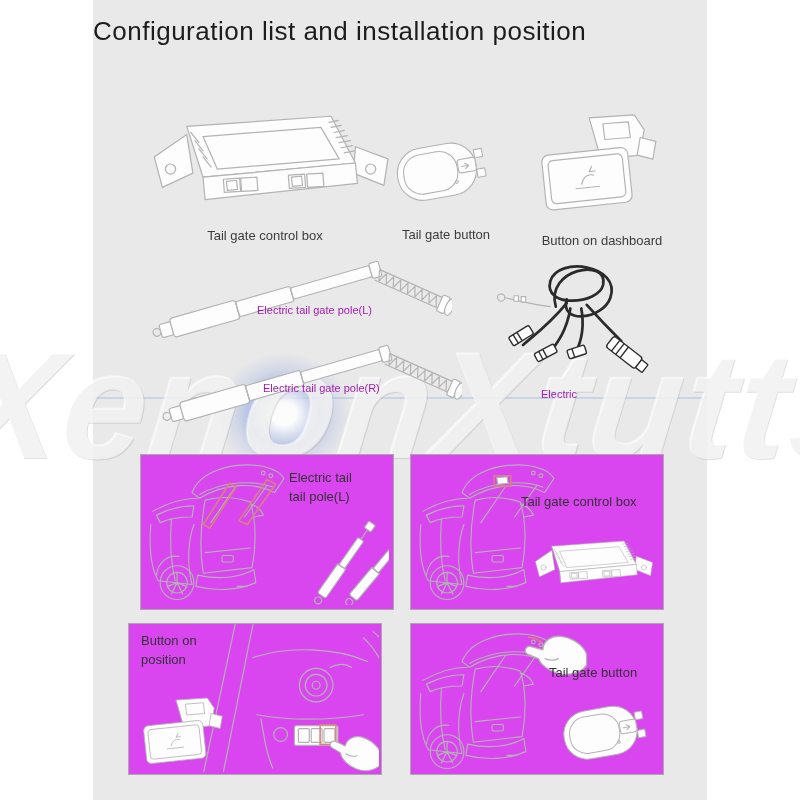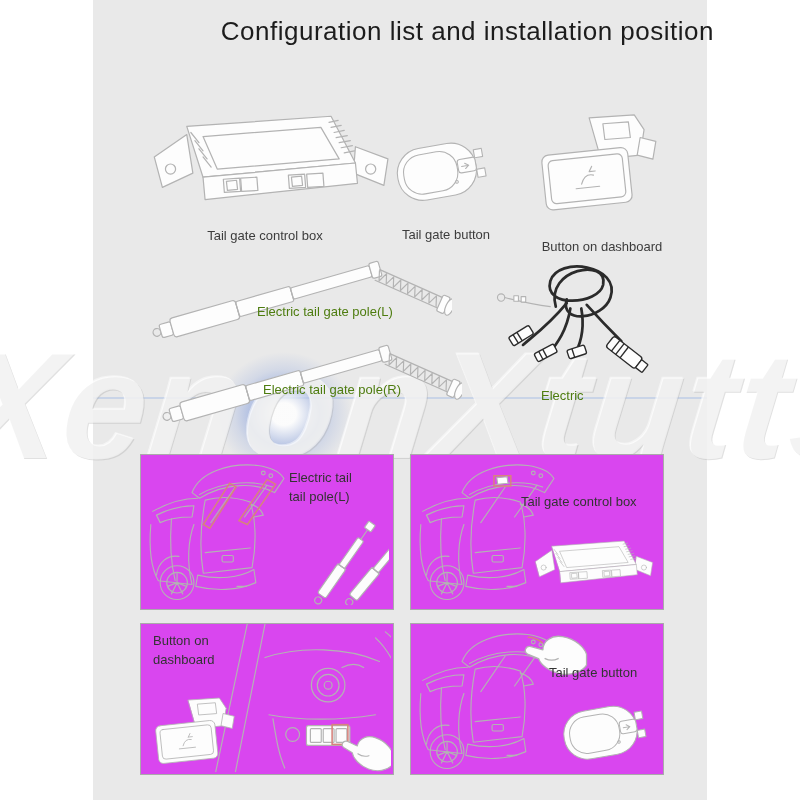--- a/index.html
+++ b/index.html
@@ -1,34 +1,34 @@
 <!DOCTYPE html>
 <html><head>
 <meta charset="utf-8">
 <style>
   html,body{margin:0;padding:0;}
   body{font-family:"Liberation Sans","DejaVu Sans",sans-serif;background:#fff;}
   .stage{position:relative;width:800px;height:800px;background:#fff;overflow:hidden;}
   .content-bg{position:absolute;left:93px;top:0;width:614px;height:800px;background:#e9e9e9;}
-  .page-title{position:absolute;left:100px;top:16px;width:614px;text-align:right;
+  .page-title{position:absolute;left:93px;top:16px;width:614px;text-align:left;
     font-size:26px;font-weight:500;letter-spacing:.5px;color:#1c1c1c;margin:0;}
   
   .wm-underline{position:absolute;left:93px;top:397px;width:614px;height:2px;
     background:rgba(175,195,230,.55);z-index:1;}
   .wm-glow{position:absolute;left:216px;top:352px;width:136px;height:124px;border-radius:50%;
     background:radial-gradient(closest-side,rgba(255,255,255,.85) 18%,rgba(132,158,221,.5) 52%,rgba(132,158,221,.22) 72%,rgba(132,158,221,0) 100%);
     z-index:1;}
   .wm-text{position:absolute;left:-40px;top:318px;width:900px;z-index:1;
     font-size:152px;font-style:italic;font-weight:bold;letter-spacing:2px;white-space:nowrap;
     color:rgba(255,255,255,.6);text-shadow:1px 1px 0 rgba(170,170,170,.35),-1px -1px 0 rgba(255,255,255,.5);
     transform:skewX(-6deg);}
   
   .part{position:absolute;margin:0;padding:0;z-index:2;}
   .part figcaption{text-align:center;font-size:13px;color:#3c3c3c;margin-top:4px;}
-  .abs-label{position:absolute;font-size:13px;color:#4d7c0f;z-index:2;white-space:nowrap;}
+  .abs-label{position:absolute;font-size:11px;color:#a21caf;z-index:2;white-space:nowrap;}
   
   .panel{position:absolute;background:#d946ef;border:1px solid #aaa;z-index:2;}
   .panel .plabel{position:absolute;font-size:13px;color:#333;line-height:1.45;z-index:3;}
   .panel svg{position:absolute;}
   
   .la *{stroke:#b3b3b3;stroke-width:1.2;fill:none;stroke-linecap:round;stroke-linejoin:round;}
   .la *[fill="#fff"]{fill:#fdfdfd;}
   .hl *{stroke:#2b2b2b;stroke-width:3;fill:none;stroke-linecap:round;}
   .hc *{stroke:#2b2b2b;stroke-width:1.5;fill:#fdfdfd;}
   .red *{stroke:#d6837d;stroke-width:1.6;fill:none;}
@@ -206,21 +206,21 @@
     <svg viewBox="0 0 120 90" width="108" height="81">
         <use href="#gTgButton" xlink:href="#gTgButton"></use>
       </svg>
     <figcaption style="margin-top:12px">Tail gate button</figcaption>
   </figure>
 
   <figure class="part" style="left:532px;top:112px;width:140px">
     <svg viewBox="0 0 130 105" width="128" height="103">
         <use href="#gDashButton" xlink:href="#gDashButton"></use>
       </svg>
-    <figcaption style="margin-top:20px">Button on dashboard</figcaption>
+    <figcaption style="margin-top:14px">Button on dashboard</figcaption>
   </figure>
 
   <svg class="part" style="left:140px;top:244px" viewBox="0 0 320 100" width="312" height="98">
       <use href="#gPoleBig" xlink:href="#gPoleBig"></use>
     </svg>
   <div class="abs-label" style="left:257px;top:304px">Electric tail gate pole(L)</div>
 
   <svg class="part" style="left:150px;top:328px" viewBox="0 0 320 100" width="312" height="98">
       <use href="#gPoleBig" xlink:href="#gPoleBig"></use>
     </svg>
@@ -261,24 +261,24 @@
     </svg>
     <div class="plabel" style="left:110px;top:38px;width:138px">
       <span>Tail gate control box</span>
       <span></span>
     </div>
     <svg viewBox="0 0 250 110" width="128" height="56" style="left:116px;top:82px">
         <use href="#gControlBox" xlink:href="#gControlBox"></use>
       </svg>
   </div>
 
-  <div class="panel" style="left:140px;top:623px;width:252px;height:150px">
+  <div class="panel" style="left:128px;top:623px;width:252px;height:150px">
     <div class="plabel" style="left:12px;top:8px;width:90px">
       <span>Button on</span><br>
-      <span>dashboard</span>
+      <span>position</span>
     </div>
     <svg viewBox="0 0 250 150" width="250" height="148" style="left:0px;top:0px">
       <use href="#gDashScene" xlink:href="#gDashScene" transform="translate(40,0)"></use>
       <g class="red">
         <rect x="192" y="102" width="16" height="20"></rect>
       </g>
       <use href="#gHand" xlink:href="#gHand" transform="translate(204,102) scale(0.95) rotate(10)"></use>
     </svg>
     <svg viewBox="0 0 130 105" width="88" height="71" style="left:8px;top:72px">
         <use href="#gDashButton" xlink:href="#gDashButton"></use>

